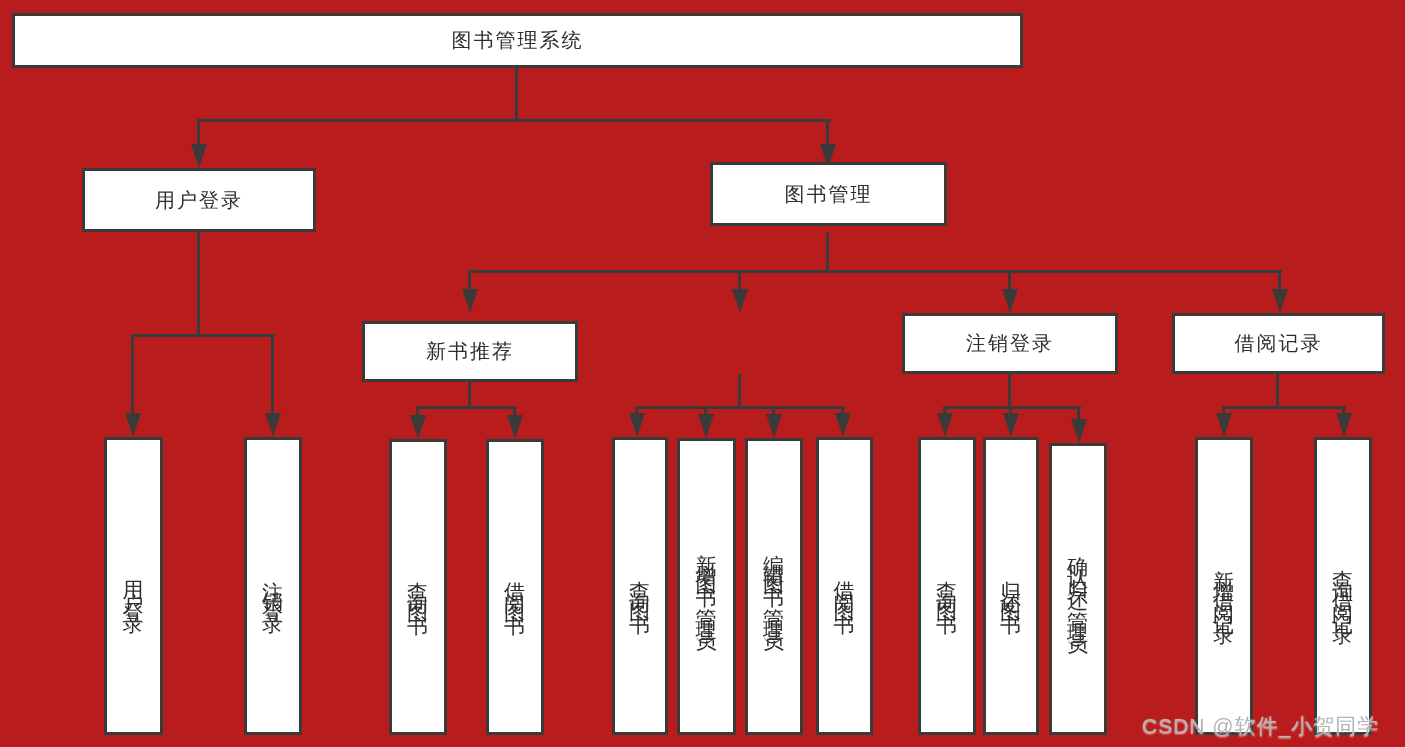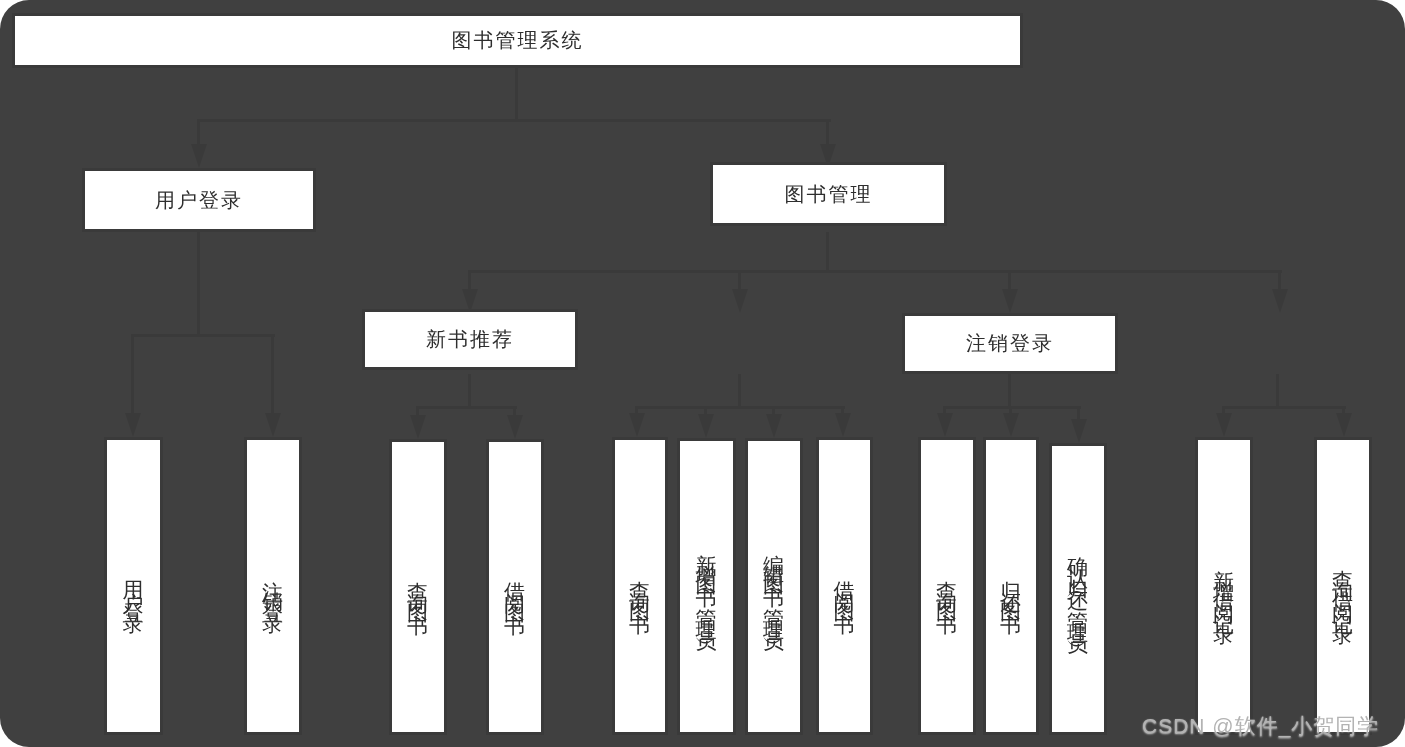--- a/index.html
+++ b/index.html
@@ -1,19 +1,18 @@
 <!DOCTYPE html>
 <html><head>
 <meta charset="utf-8">
 <style>
   html,body{margin:0;padding:0;background:#fff;}
   .stage{
-    position:relative;width:1405px;height:747px;background:#404040;overflow:hidden;
+    position:relative;width:1405px;height:747px;background:#b91c1c;overflow:hidden;
     font-family:"Liberation Sans","DejaVu Sans",sans-serif;
-    border-radius:29px;
   }
   .box{
     position:absolute;box-sizing:border-box;background:#ffffff;
     border:3px solid #3a3a3a;color:#2e2e2e;
     display:flex;align-items:center;justify-content:center;
     text-align:center;z-index:2;
   }
   .hb{font-size:20px;letter-spacing:2px;}
   .vb{writing-mode:vertical-lr;text-orientation:mixed;font-size:21px;letter-spacing:11px;line-height:1;}
   .v{position:absolute;width:3px;background:#3a3a3a;z-index:1;}
@@ -31,22 +30,23 @@
 </head>
 <body>
 
 <div class="stage">
 
   <div class="box hb" style="left:12px;top:13px;width:1011px;height:55px">图书管理系统</div>
 
   <div class="box hb" style="left:82px;top:168px;width:234px;height:64px">用户登录</div>
   <div class="box hb" style="left:710px;top:162px;width:237px;height:64px">图书管理</div>
 
-  <div class="box hb" style="left:362px;top:309px;width:216px;height:61px">新书推荐</div>
+  <div class="box hb" style="left:362px;top:321px;width:216px;height:61px">新书推荐</div>
   <div class="box hb" style="left:902px;top:313px;width:216px;height:61px">注销登录</div>
+  <div class="box hb" style="left:1172px;top:313px;width:213px;height:61px">借阅记录</div>
 
   <div class="box vb" style="left:104px;top:437px;width:59px;height:298px">用户登录</div>
   <div class="box vb" style="left:244px;top:437px;width:58px;height:298px">注销登录</div>
 
   <div class="box vb" style="left:389px;top:439px;width:58px;height:296px">查询图书</div>
   <div class="box vb" style="left:486px;top:439px;width:58px;height:296px">借阅图书</div>
 
   <div class="box vb" style="left:612px;top:437px;width:56px;height:298px">查询图书</div>
   <div class="box vb" style="left:677px;top:438px;width:59px;height:297px">新增图书（管理员）</div>
   <div class="box vb" style="left:745px;top:438px;width:58px;height:297px">编辑图书（管理员）</div>

